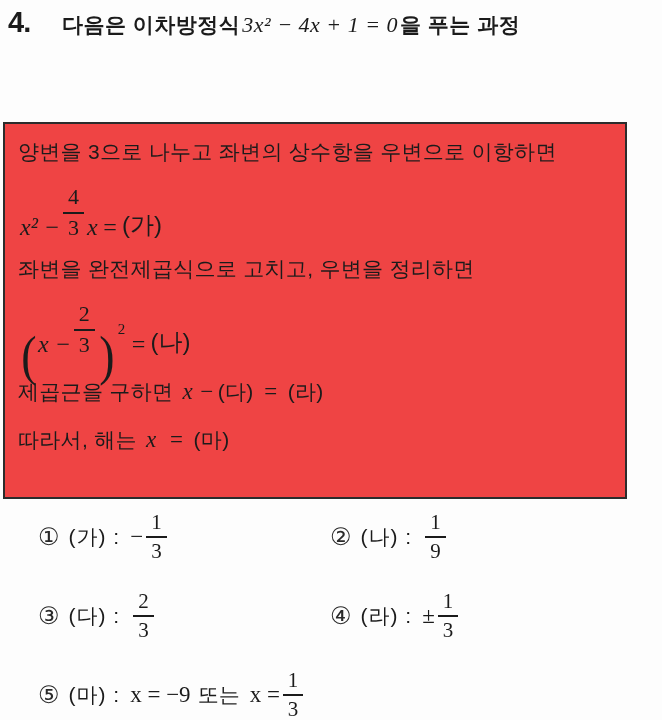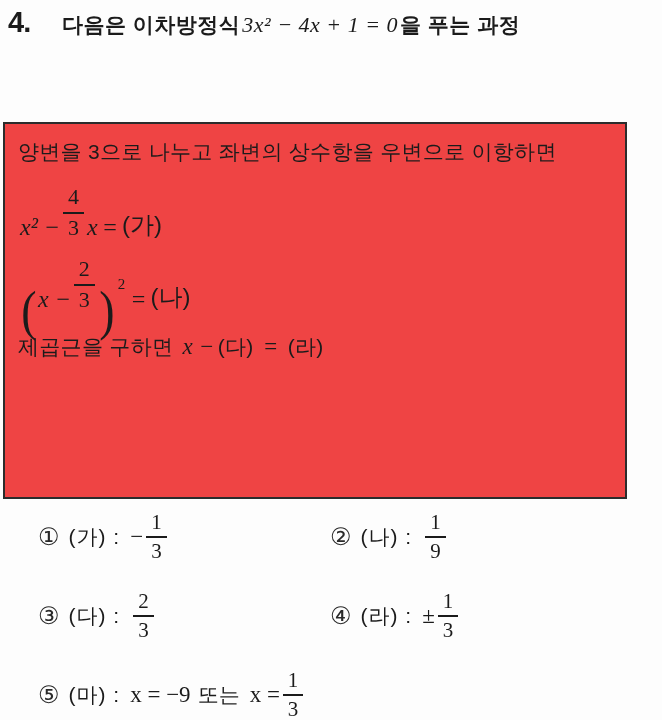--- a/index.html
+++ b/index.html
@@ -163,20 +163,21 @@
       <span class="math">x² −</span>
       <span class="frac">
           <span class="fnum">4</span>
           <span class="fden">3</span>
         </span>
       <span class="math">x</span>
       <span class="math gap-s">=</span>
       <span class="kr gap-s">(가)</span>
     </div>
 
+    <div class="box-text">좌변을 완전제곱식으로 고치고, 우변을 정리하면</div>
 
     <div class="formula">
       <span class="bigparen">(</span>
       <span class="math">x −</span>
       <span class="frac">
           <span class="fnum">2</span>
           <span class="fden">3</span>
         </span>
       <span class="bigparen">)</span>
       <span class="exp2">2</span>
@@ -184,20 +185,26 @@
       <span class="kr gap-s">(나)</span>
     </div>
 
     <div class="mix-line">
       <span>제곱근을 구하면</span>
       <span class="math">x −</span><span>(다)</span>
       <span class="math">=</span>
       <span>(라)</span>
     </div>
 
+    <div class="mix-line">
+      <span>따라서, 해는</span>
+      <span class="math">x</span>
+      <span class="math">=</span>
+      <span>(마)</span>
+    </div>
   </div>
 
   <div class="choices">
 
     <div class="choice-row">
       <div class="choice">
         <span class="marker">①</span>
         <span class="label">(가) :</span>
         <span class="sign">−</span>
         <span class="frac">

